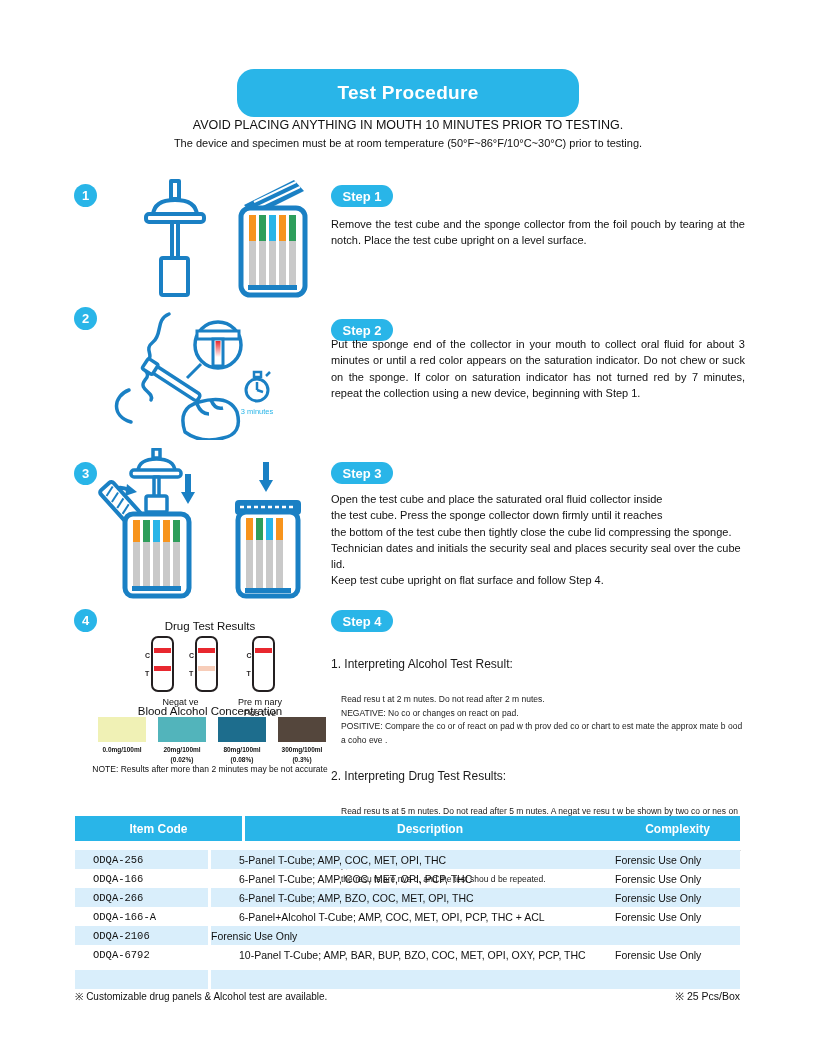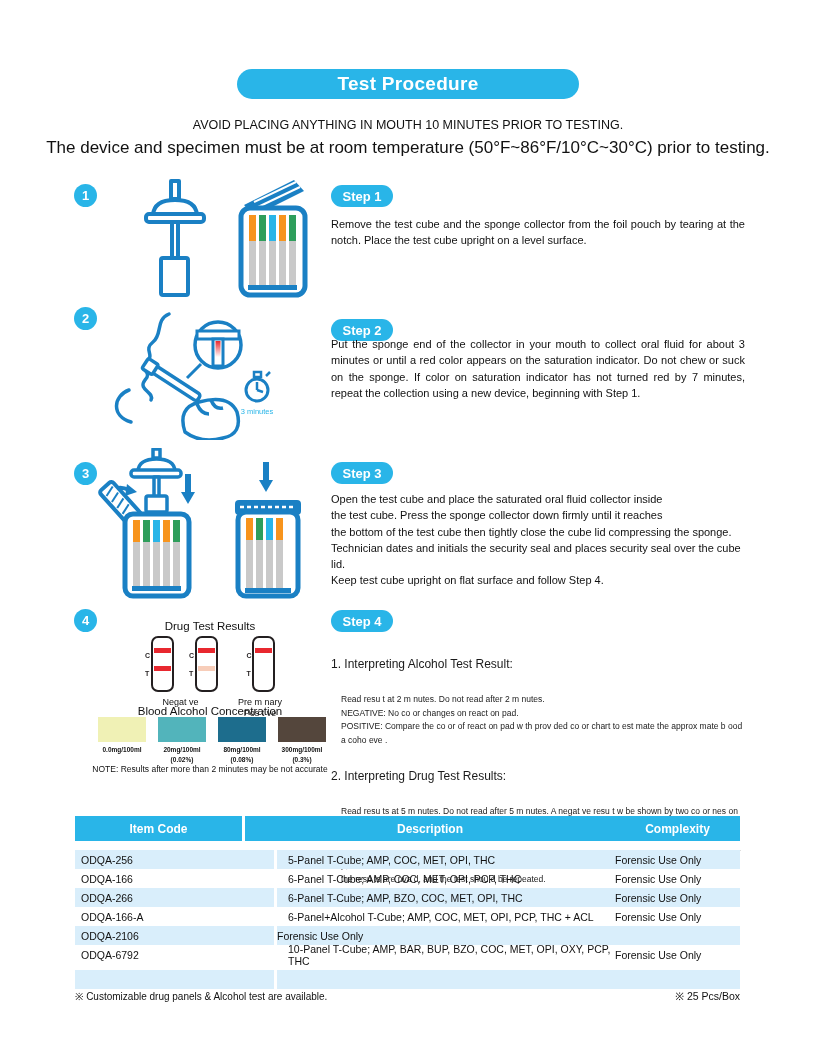--- a/index.html
+++ b/index.html
@@ -1,28 +1,28 @@
 <!DOCTYPE html>
 <html><head>
 <meta charset="utf-8">
 <style>
   * { margin:0; padding:0; box-sizing:border-box; }
   html,body { background:#ffffff; }
   body { font-family:"Liberation Sans", sans-serif; color:#111; }
   .page { position:relative; width:816px; height:1056px; background:#fff; overflow:hidden; margin:0 auto; }
 
   
-  .banner { position:absolute; left:237px; top:69px; width:342px; height:30px;
+  .banner { position:absolute; left:237px; top:69px; width:342px; height:48px;
     background:#29b5e8; border-radius:17px; display:flex; align-items:center; justify-content:center; }
   .banner span { color:#fff; font-weight:bold; font-size:19px; letter-spacing:.3px; }
 
   
   .warn { position:absolute; left:0; top:116px; width:100%; text-align:center; line-height:1.5; }
   .warn .l1 { font-size:12.5px; }
-  .warn .l2 { font-size:17px; }
+  .warn .l2 { font-size:11px; }
 
   
   .numcircle { position:absolute; width:23px; height:23px; border-radius:50%;
     background:#29b5e8; color:#fff; font-weight:bold; font-size:13px;
     display:flex; align-items:center; justify-content:center; }
   .stepbtn { position:absolute; left:331px; width:62px; height:22px; background:#29b5e8;
     border-radius:11px; color:#fff; font-weight:bold; font-size:13px;
     display:flex; align-items:center; justify-content:center; }
   .steptext { position:absolute; left:331px; width:414px; font-size:11px; line-height:1.48;
     text-align:justify; color:#111; }
@@ -58,22 +58,22 @@
 
   
   .tbl { position:absolute; left:75px; top:816px; width:665px; font-size:10.5px; }
   .t-head { display:flex; height:25px; background:#29b5e8; color:#fff; font-weight:bold; font-size:12px; }
   .t-head .c1 { width:170px; border-right:3px solid #fff; display:flex; align-items:center; justify-content:center; }
   .t-head .c2 { flex:1; display:flex; align-items:center; justify-content:center; }
   .t-head .c3 { width:125px; display:flex; align-items:center; justify-content:center; }
   .t-gap { height:9px; background:#fff; }
   .t-row { display:flex; height:19px; align-items:stretch; }
   .t-row.alt { background:#d9eefb; }
-  .t-row .c1 { width:202px; border-right:3px solid #fff; display:flex; align-items:center; padding-left:6px; }
-  .t-row .c2 { flex:1; display:flex; align-items:center; padding-left:11px; }
+  .t-row .c1 { width:136px; border-right:3px solid #fff; display:flex; align-items:center; padding-left:18px;font-family:Liberation Mono, monospace; }
+  .t-row .c2 { flex:1; display:flex; align-items:center; padding-left:28px; }
   .t-row .c3 { width:125px; display:flex; align-items:center; }
 
   
   .foot-l { position:absolute; left:75px; top:989px; font-size:10px; }
   .foot-r { position:absolute; right:76px; top:989px; font-size:10.5px; }
 
   svg text { font-family:"Liberation Sans", sans-serif; }
 </style>
 </head>
 <body>

